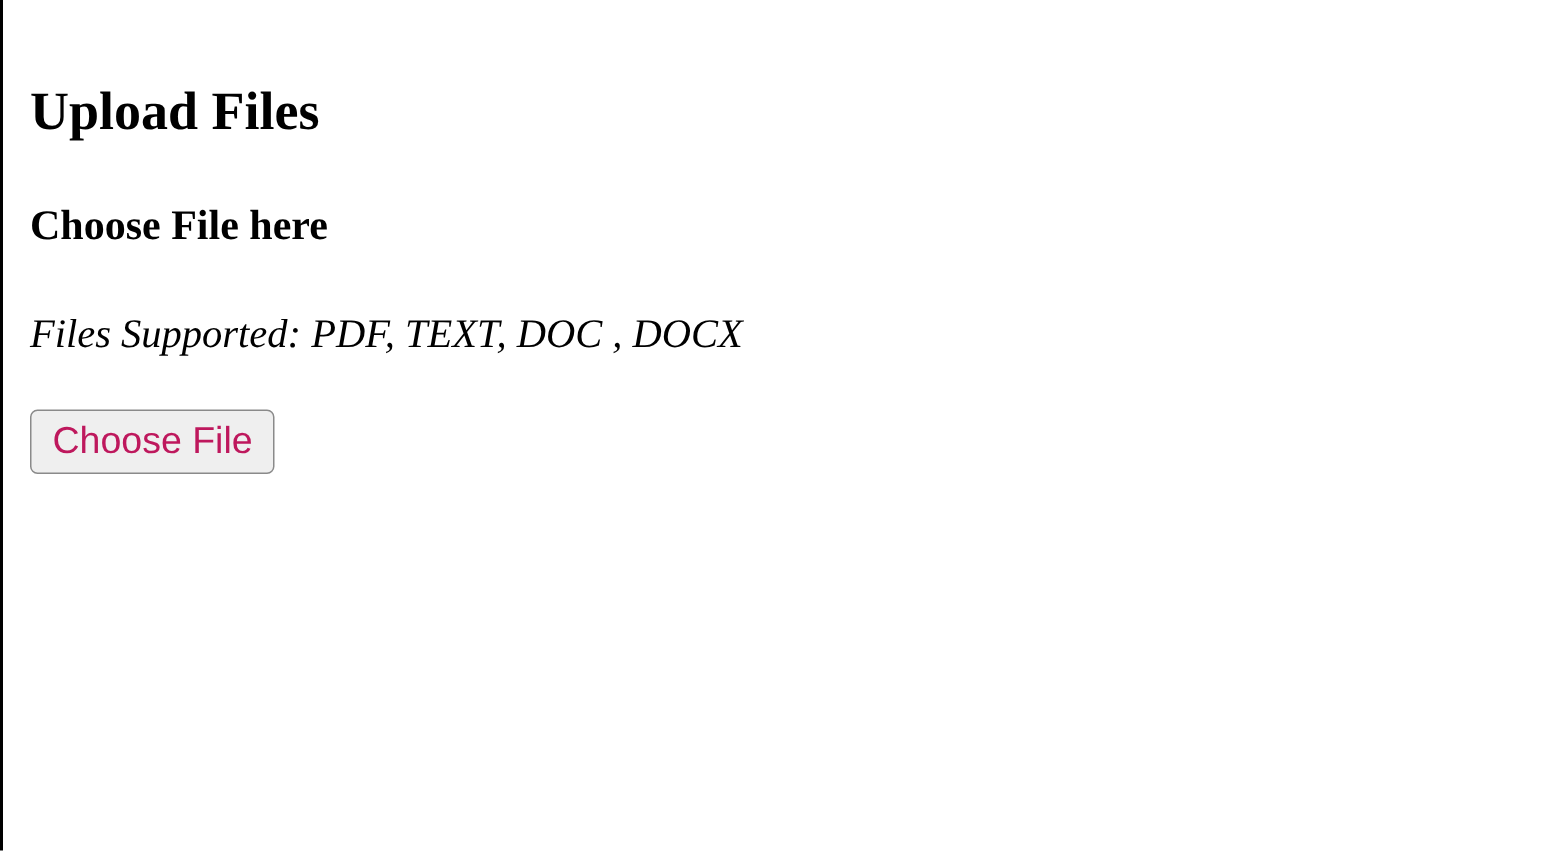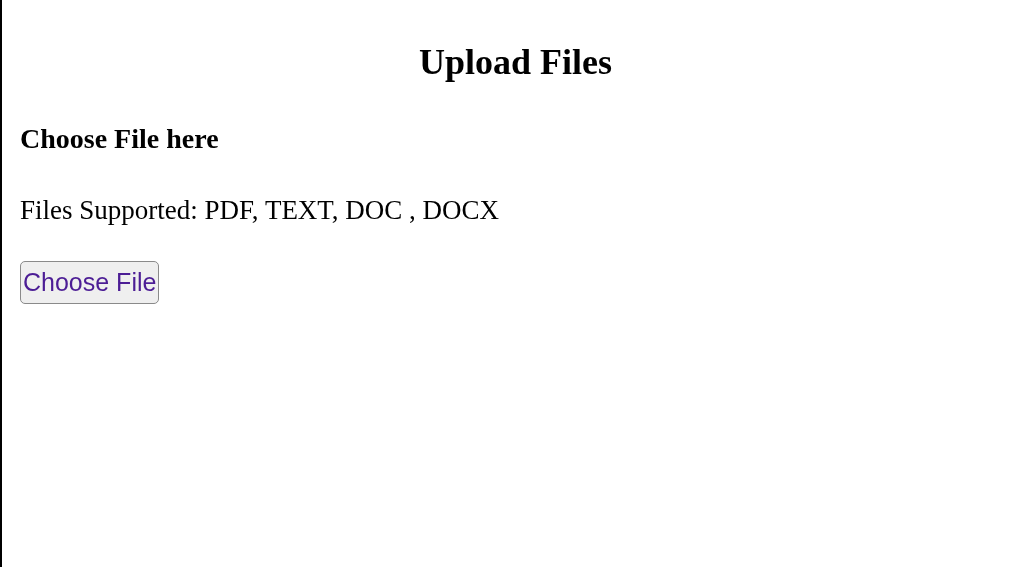--- a/index.html
+++ b/index.html
@@ -12,44 +12,44 @@
       background: #ffffff;
       padding: 20px 18px;
       border-left: 2px solid #000000;
       min-height: 567px;
       width: 1029px;
     }
     .page-title {
       font-size: 36px;
       font-weight: bold;
       color: #000000;
-      margin-top: 21px;
+      margin-top: 33px;
       margin-bottom: 40px;
-      text-align: center;
     }
     .subtitle {
       font-size: 28px;
       font-weight: bold;
       color: #000000;
       margin-bottom: 40px;
     }
     .supported-text {
       font-size: 27px;
       font-weight: normal;
       color: #000000;
       margin-bottom: 35px;
+      font-style: italic;
     }
     .choose-file-btn {
       font-family: Arial, Helvetica, sans-serif;
       font-size: 25px;
-      padding: 6px 2px;
+      padding: 6px 14px;
       background: #efefef;
       border: 1px solid #8a8a8a;
       border-radius: 5px;
-      color: #4c1d95;
+      color: #be185d;
       cursor: pointer;
     }
   </style>
 </head>
 <body>
 
 
 
 <h1 class="page-title">Upload Files</h1>
 

